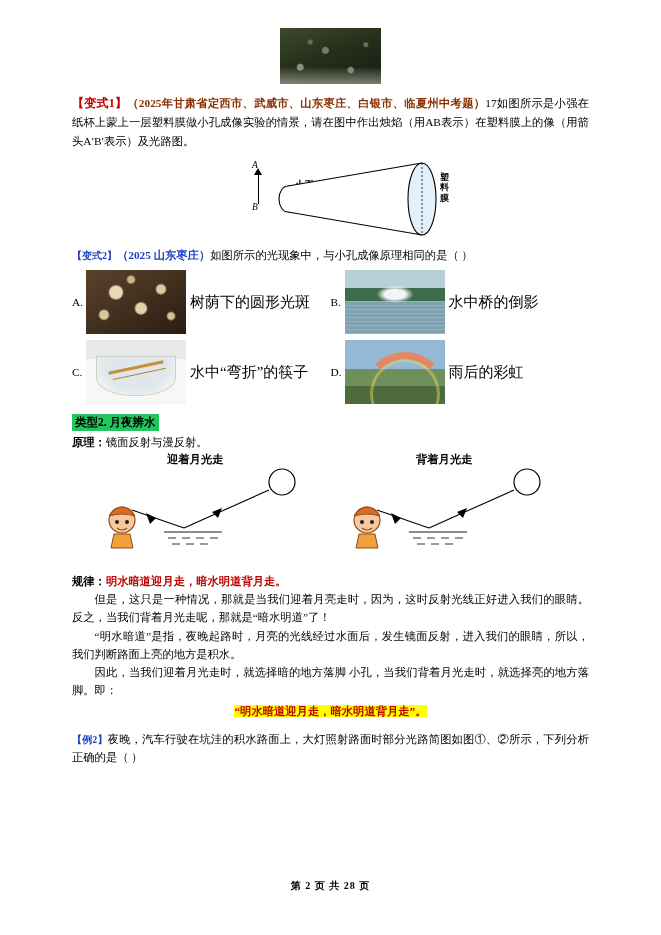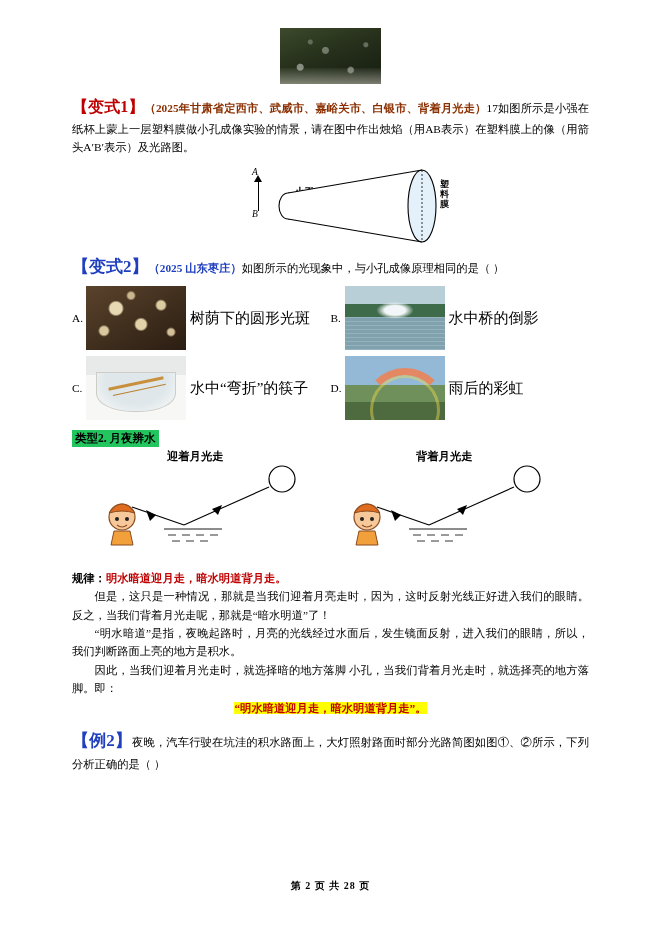--- a/index.html
+++ b/index.html
@@ -63,26 +63,26 @@
     left: 0; right: 0; bottom: 0;
     height: 16px;
     background: linear-gradient(0deg, #cfcfc0 0%, rgba(207,207,192,0.1) 100%);
     opacity: .55;
   }
 
   
   .tag-variant {
     color: #c00000;
     font-weight: bold;
-    font-size: 16px;
+    font-size: 12px;
   }
   .tag-variant-blue {
     color: #1f3fbf;
     font-weight: bold;
-    font-size: 17px;
+    font-size: 10px;
   }
 
   
   .cone-figure {
     position: relative;
     height: 86px;
     margin: 6px 0 4px 0;
   }
   .cone-wrap {
     position: absolute;
@@ -275,21 +275,21 @@
 <body>
 
 <div class="page">
   <div class="content">
 
     
     <div class="photo-top"></div>
 
     
     <p class="para">
-      <span class="tag-variant">【变式1】</span><span class="brown bold">（2025年甘肃省定西市、武威市、嘉峪关市、白银市、背着月光走）</span><span>17如图所示是小强在纸杯上蒙上一层塑料膜做小孔成像实验的情景，请在图中作出烛焰（用AB表示）在塑料膜上的像（用箭头A′B′表示）及光路图。</span>
+      <span class="tag-variant">【变式1】</span><span class="brown bold">（2025年甘肃省定西市、武威市、山东枣庄、白银市、临夏州中考题）</span><span>17如图所示是小强在纸杯上蒙上一层塑料膜做小孔成像实验的情景，请在图中作出烛焰（用AB表示）在塑料膜上的像（用箭头A′B′表示）及光路图。</span>
     </p>
 
     
     <div class="cone-figure">
       <div class="cone-wrap">
         <div class="arrow-ab">
           <span class="lbl-a">A</span>
           <span class="arrow-head"></span>
           <span class="arrow-line"></span>
           <span class="lbl-b">B</span>
@@ -334,20 +334,23 @@
       <div class="opt-cell">
         <span class="opt-letter">D.</span>
         <span class="opt-img img-d"></span>
         <span class="opt-text">雨后的彩虹</span>
       </div>
     </div>
 
     
     <div class="section-head">类型2. 月夜辨水</div>
 
+    <p class="para">
+      <span class="bold">原理：</span><span>镜面反射与漫反射。</span>
+    </p>
 
     
     <div class="moon-figure">
       <span class="moon-cap cap-left">迎着月光走</span>
       <span class="moon-cap cap-right">背着月光走</span>
 
       <svg width="517" height="100" viewBox="0 0 517 100" style="position:absolute;left:0;top:16px;">
 
         <circle cx="210" cy="14" r="13" fill="#ffffff" stroke="#000" stroke-width="1.2"></circle>
         <line x1="197" y1="22" x2="112" y2="60" stroke="#000" stroke-width="1.1"></line>

